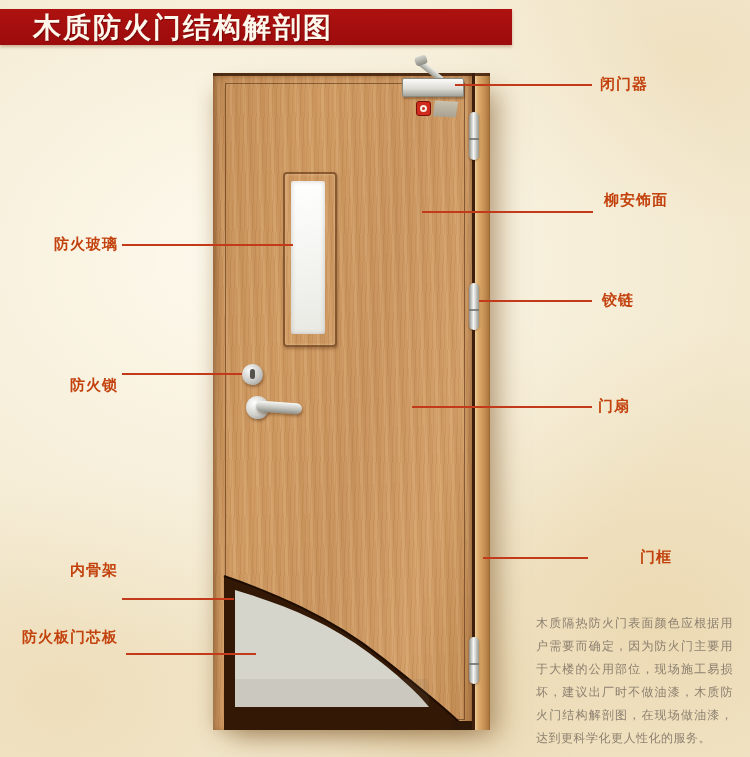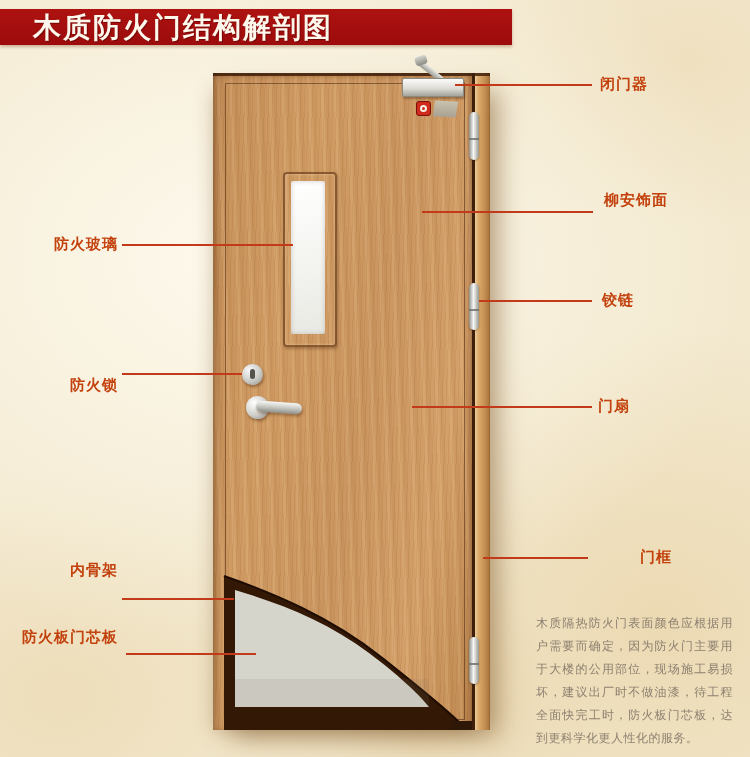--- a/index.html
+++ b/index.html
@@ -224,13 +224,13 @@
 <div class="lbl left ll0">防火玻璃</div>
 <div class="lbl left ll1">防火锁</div>
 <div class="lbl left ll2">内骨架</div>
 <div class="lbl left ll3">防火板门芯板</div>
 <div class="lbl rl0">闭门器</div>
 <div class="lbl rl1">柳安饰面</div>
 <div class="lbl rl2">铰链</div>
 <div class="lbl rl3">门扇</div>
 <div class="lbl rl4">门框</div>
 
-<div class="note">木质隔热防火门表面颜色应根据用户需要而确定，因为防火门主要用于大楼的公用部位，现场施工易损坏，建议出厂时不做油漆，待工程全面快完工时，防火板门芯板，达到更科学化更人性化的服务。</div>
+<div class="note">木质隔热防火门表面颜色应根据用户需要而确定，因为防火门主要用于大楼的公用部位，现场施工易损坏，建议出厂时不做油漆，木质防火门结构解剖图，在现场做油漆，达到更科学化更人性化的服务。</div>
 
 </body></html>

